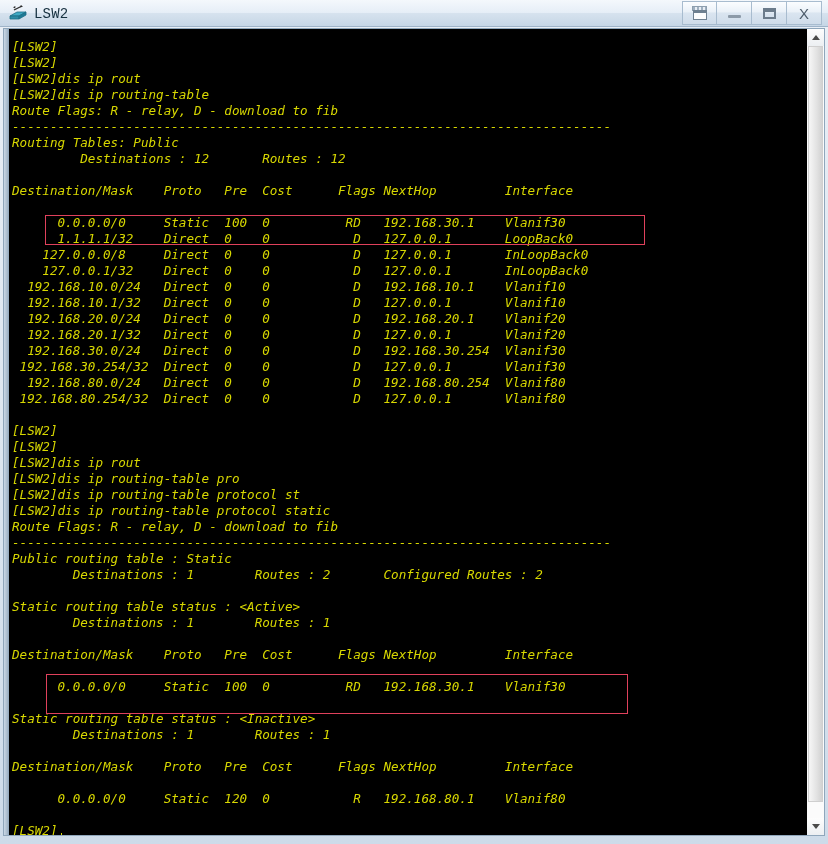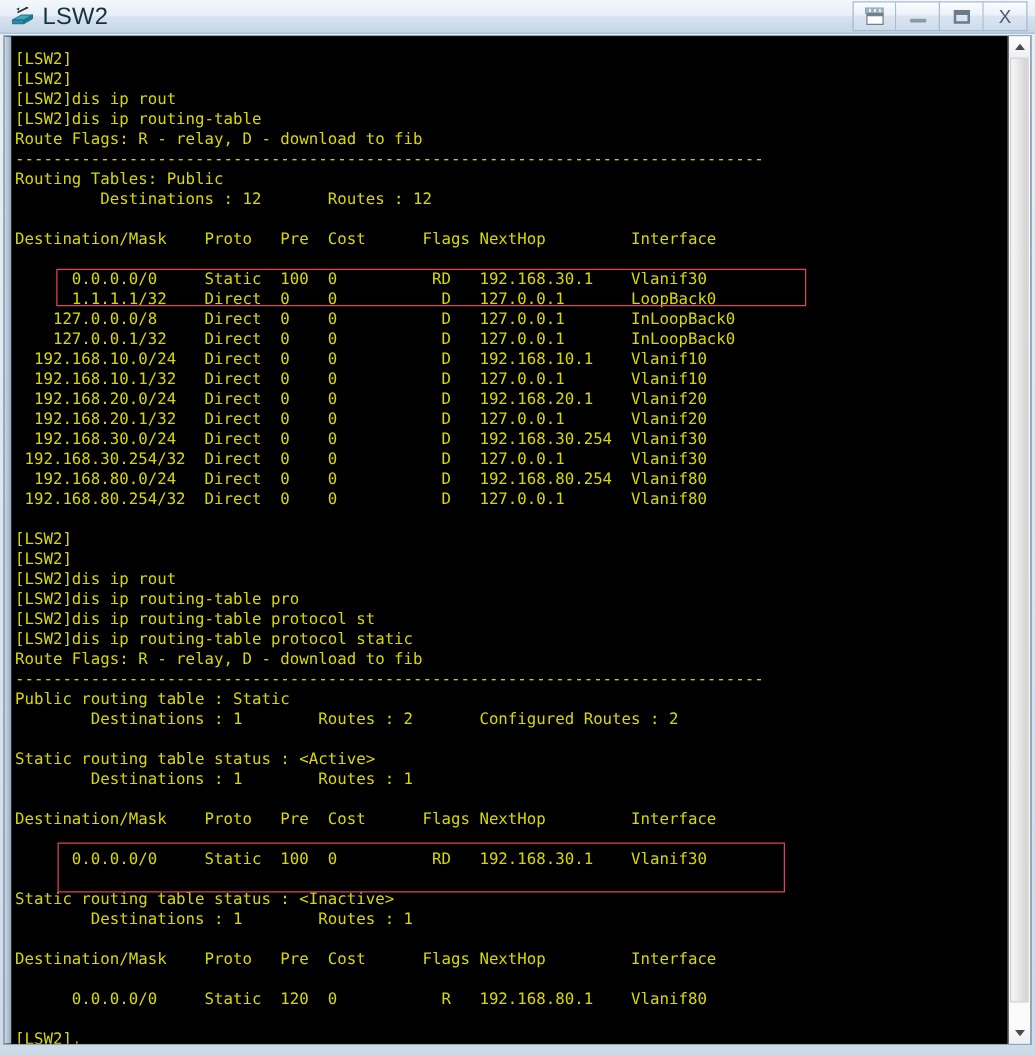--- a/index.html
+++ b/index.html
@@ -38,22 +38,22 @@
     display: flex;
     align-items: center;
     gap: 6px;
   }
   .switch-icon {
     width: 20px; height: 18px;
     position: relative;
     display: block;
   }
   .title-text {
-    font-family: Liberation Sans, sans-serif;
-    font-size: 19px;
+    font-family: Liberation Mono, monospace;
+    font-size: 14px;
     color: #16303f;
     letter-spacing: .2px;
     white-space: nowrap;
   }
 
   #win-buttons {
     position: absolute;
     right: 6px; top: 1px;
     display: flex;
     height: 24px;
@@ -118,20 +118,21 @@
   
   #terminal-frame {
     position: absolute;
     left: 3px;
     top: 28px;
     width: 822px;
     height: 808px;
     background: #000000;
     border: 1px solid #8fa6bb;
     box-sizing: border-box;
+    font-style: italic;
   }
   #terminal-screen {
     position: absolute;
     left: 0; top: 0;
     right: 18px; bottom: 0;
     background: #000000;
     overflow: hidden;
   }
   #left-gutter {
     position: absolute;

